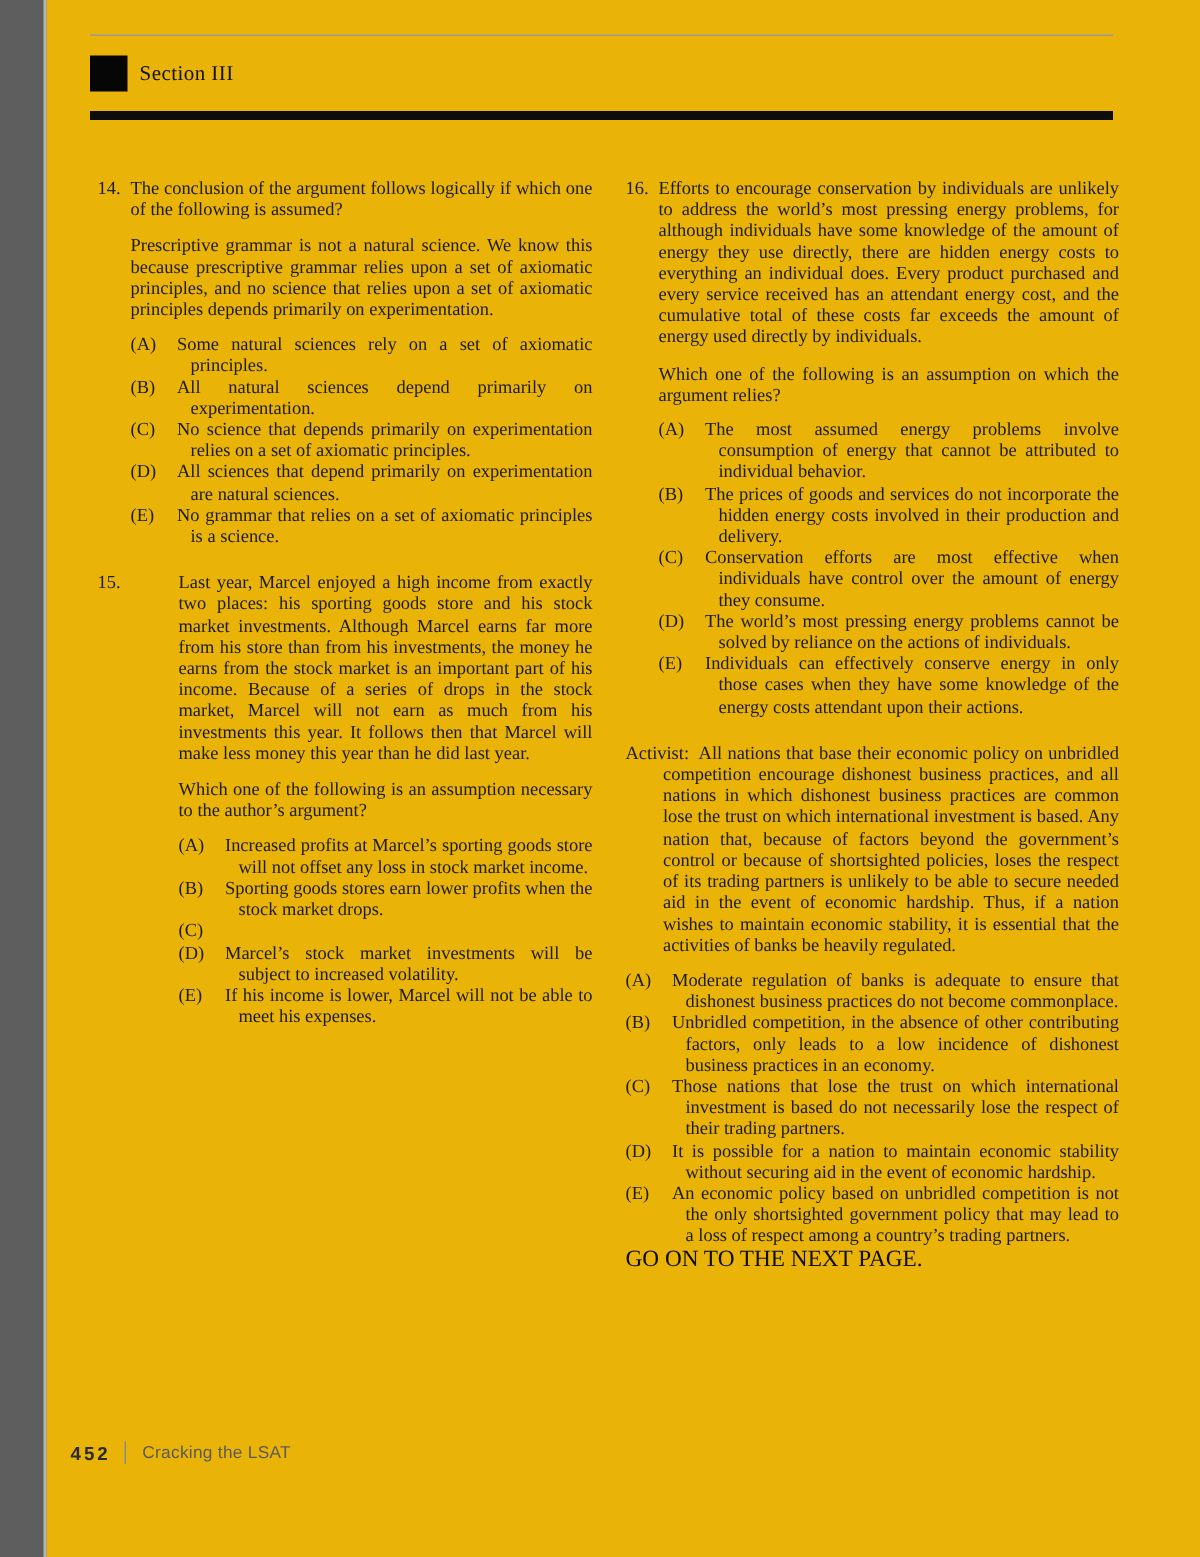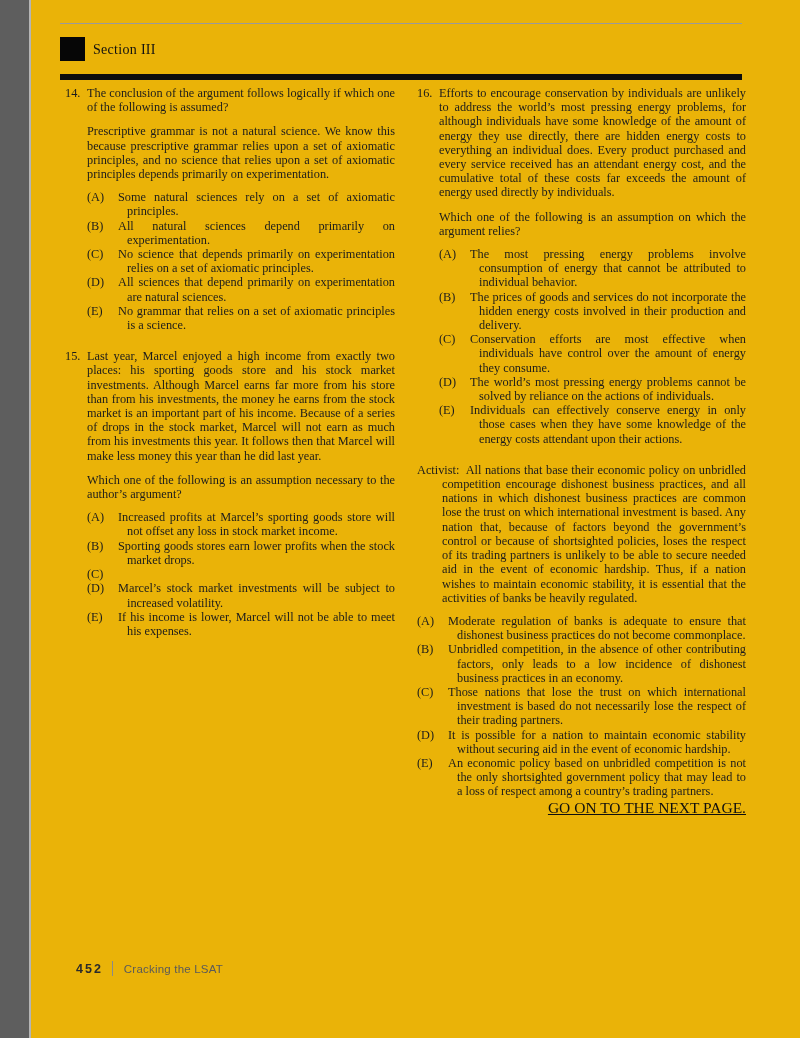--- a/index.html
+++ b/index.html
@@ -45,56 +45,53 @@
     background: #0d0d0d;
   }
   .column {
     position: absolute;
     top: 86px;
     font-size: 12.3px;
     line-height: 14.2px;
   }
   .col-left  { left: 65px;  width: 330px; }
   .col-right { left: 417px; width: 329px; }
-  .question { display: flex; }
-  .question + .question { margin-top: 17px; }
+  .question { display: flex; margin-top: 32px; }
+  .question + .question { margin-top: 17px; gap: 32px; }
   .qnum { flex: 0 0 22px; }
   .qbody { flex: 1; min-width: 0; }
   .stem-p { margin: 0; text-align: justify; }
   .stem-p + .stem-p { margin-top: 10px; }
   .stem-p.hang { padding-left: 25px; text-indent: -25px; }
   .choices { margin-top: 9px; }
   .choice { display: flex; }
   .choice-letter { flex: 0 0 31px; }
   .choice-text {
     flex: 1; min-width: 0;
     text-align: justify;
     padding-left: 9px; text-indent: -9px;
   }
   .go-on {
     margin-top: 2px;
-    text-align: right;
     font-size: 15.5px;
     color: #0f0f0f;
     white-space: nowrap;
-    text-decoration: underline;
   }
   .footer {
     position: absolute;
     left: 47px; top: 961px;
     display: flex;
     align-items: center;
     font-family: "Liberation Sans", "DejaVu Sans", sans-serif;
   }
   .footer .pagenum {
     font-size: 12.5px;
     font-weight: bold;
     letter-spacing: 2px;
     color: #2b2b2b;
-    margin-left: 29px;
   }
   .footer .divider {
     width: 1px; height: 15px;
     background: #8a8a8a;
     margin: 0 11px 0 9px;
   }
   .footer .booktitle {
     font-size: 11.5px;
     color: #5a5a5a;
     letter-spacing: 0.2px;
@@ -186,21 +183,21 @@
   <div class="question">
     <div class="qnum">16.</div>
     <div class="qbody">
       <div>
             <p class="stem-p">Efforts to encourage conservation by individuals are unlikely to address the world’s most pressing energy problems, for although individuals have some knowledge of the amount of energy they use directly, there are hidden energy costs to everything an individual does. Every product purchased and every service received has an attendant energy cost, and the cumulative total of these costs far exceeds the amount of energy used directly by individuals.</p>
             <p class="stem-p">Which one of the following is an assumption on which the argument relies?</p>
           </div>
       <div class="choices">
   <div class="choice">
     <div class="choice-letter">(A)</div>
-    <div class="choice-text">The most pressing energy problems involve consumption of energy that cannot be attributed to individual behavior.</div>
+    <div class="choice-text">The most assumed energy problems involve consumption of energy that cannot be attributed to individual behavior.</div>
   </div>
 
   <div class="choice">
     <div class="choice-letter">(B)</div>
     <div class="choice-text">The prices of goods and services do not incorporate the hidden energy costs involved in their production and delivery.</div>
   </div>
 
   <div class="choice">
     <div class="choice-letter">(C)</div>
     <div class="choice-text">Conservation efforts are most effective when individuals have control over the amount of energy they consume.</div>

